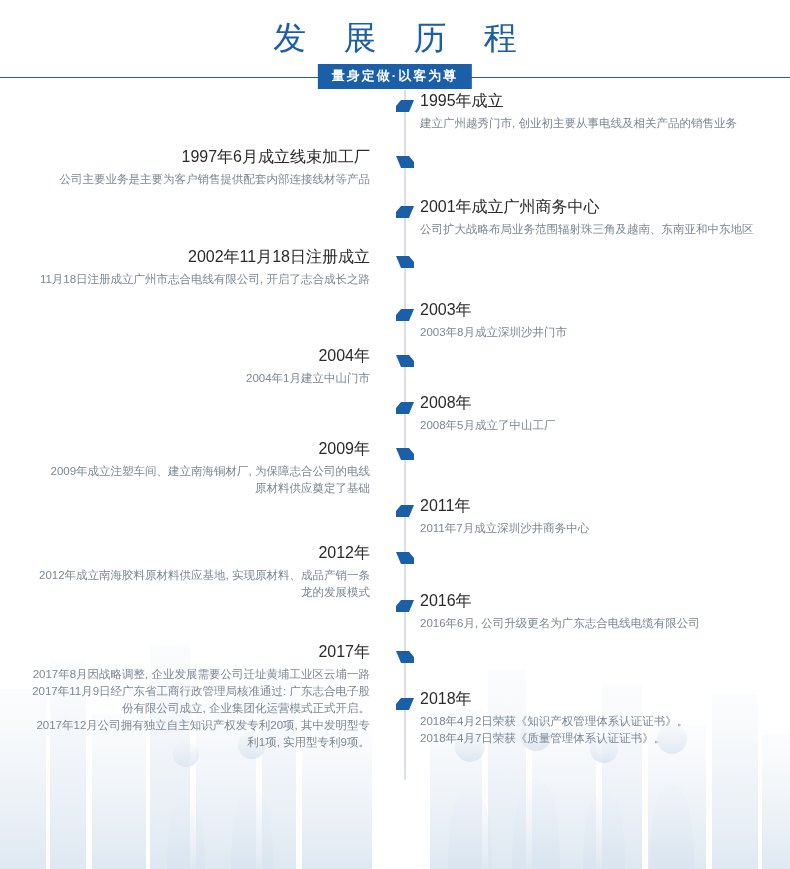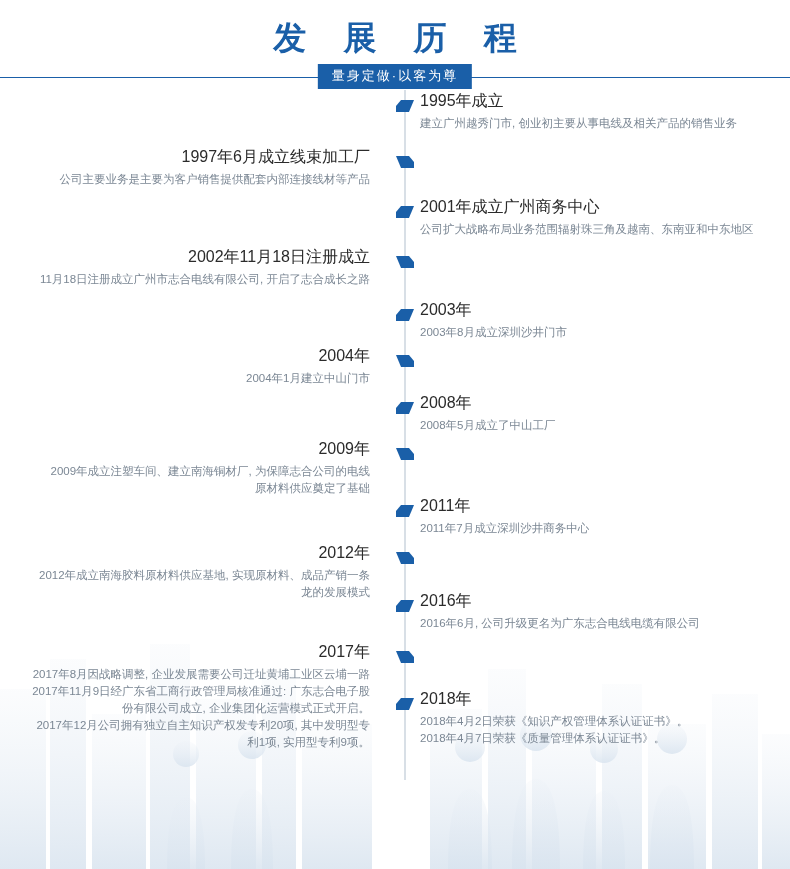--- a/index.html
+++ b/index.html
@@ -35,31 +35,32 @@
 
   
   .header {
     position: relative;
     z-index: 3;
     text-align: center;
     padding-top: 16px;
   }
   .header-title {
     font-size: 33px;
-    font-weight: bold;
+    font-weight: normal;
     color: #1a5fa8;
     letter-spacing: 14px;
     text-indent: 14px;
     line-height: 44px;
     font-family: "Liberation Sans", "DejaVu Sans", sans-serif;
   }
   .header-rule-wrap {
     position: relative;
     height: 26px;
     margin-top: 4px;
+    font-weight: bold;
   }
   .header-rule {
     position: absolute;
     top: 13px;
     left: 0;
     width: 790px;
     height: 1px;
     background: #1a5fa8;
   }
   .header-sub {

